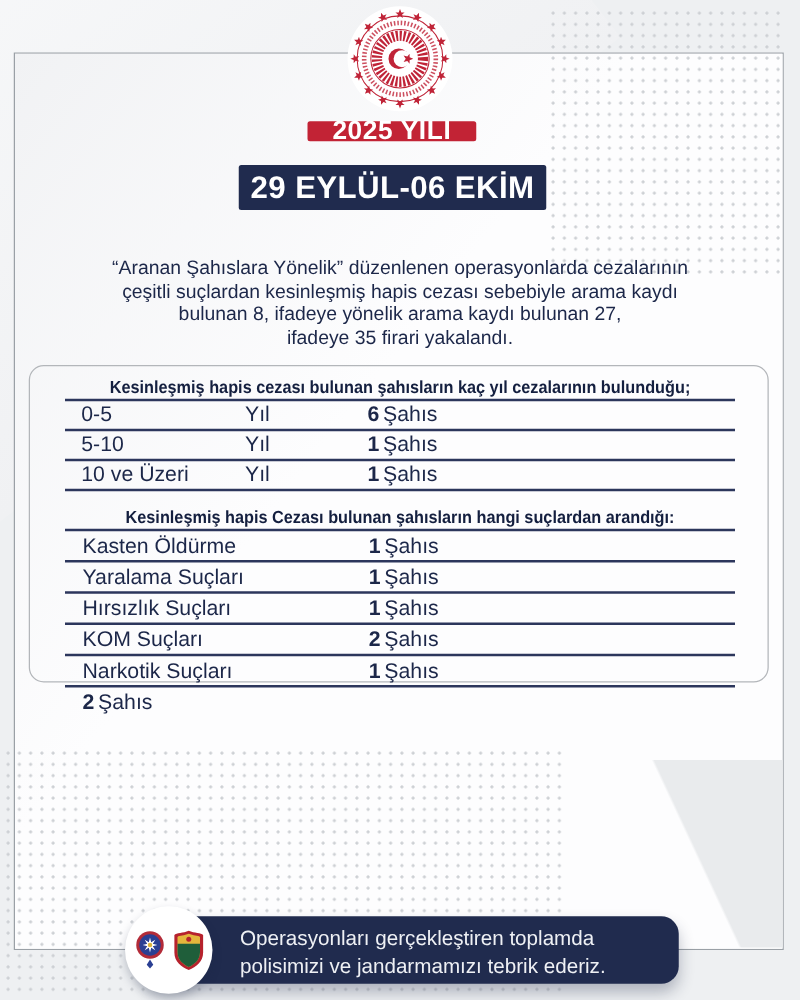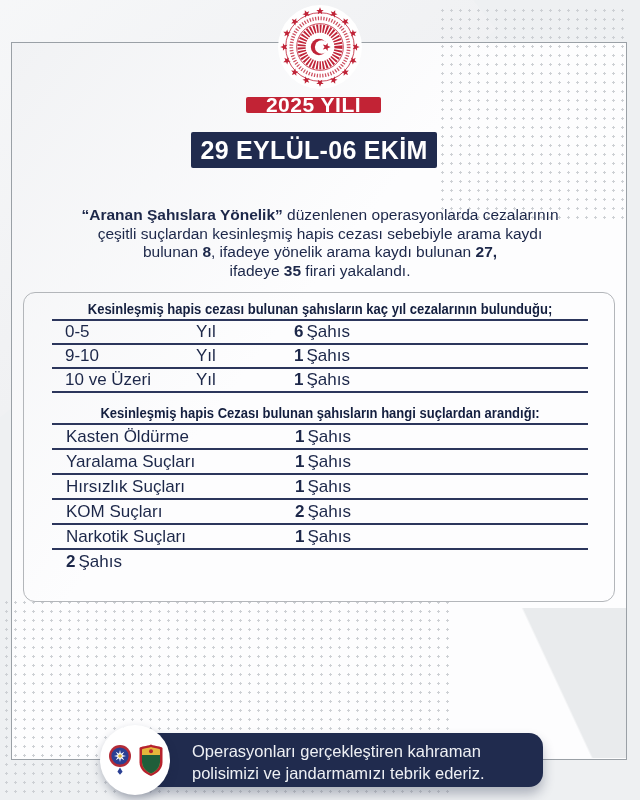--- a/index.html
+++ b/index.html
@@ -24,22 +24,22 @@
     background:linear-gradient(245deg,#e9ebed 45%,rgba(233,235,237,0) 46%);}
   .seal{position:absolute;left:277px;top:4px;width:86px;height:86px;z-index:3;}
   .badge{position:absolute;color:#fff;display:flex;align-items:center;justify-content:center;
     font-weight:800;z-index:3;border-radius:2px;}
   .badge-year{left:246px;top:97px;width:135px;height:16px;background:#c22335;
     font-size:21px;letter-spacing:.5px;}
   .badge-date{left:191px;top:132px;width:246px;height:36px;background:#202b4e;
     font-size:25px;letter-spacing:.3px;}
   .intro{position:absolute;left:41px;top:206px;width:558px;z-index:3;
     font-size:15.5px;line-height:18.5px;text-align:center;color:#1c2749;}
-  .intro b{font-weight:700;}
-  .tables{position:absolute;left:23px;top:292px;width:592px;height:310px;box-sizing:border-box;
+  .intro b{font-weight:400;}
+  .tables{position:absolute;left:23px;top:292px;width:592px;height:254px;box-sizing:border-box;
     border:1.5px solid #b3b6ba;border-radius:12px;padding:6px 26px 8px 28px;z-index:3;}
   .tbl-title{font-size:14px;font-weight:800;text-align:center;height:20px;line-height:20px;
     white-space:nowrap;margin:0 -14px;transform:scaleX(.93);transform-origin:center;color:#141f3f;}
   .t2-title{margin-top:10px;}
   .sep{border-top:2px solid #2c365c;height:0;}
   .t1-row{display:grid;grid-template-columns:131px 98px 1fr;padding-left:13px;height:22px;
     align-items:center;font-size:17px;}
   .t2-row{display:grid;grid-template-columns:229px 1fr;padding-left:14px;height:23px;
     align-items:center;font-size:17px;}
   .count b{font-weight:700;margin-right:3px;}
@@ -109,21 +109,21 @@
   <div class="sep"></div>
 
   <div class="t1-row">
     <span>0-5</span>
     <span>Yıl</span>
     <span class="count"><b>6</b><span>Şahıs</span></span>
   </div>
   <div class="sep"></div>
 
   <div class="t1-row">
-    <span>9-10</span>
+    <span>5-10</span>
     <span>Yıl</span>
     <span class="count"><b>1</b><span>Şahıs</span></span>
   </div>
   <div class="sep"></div>
 
   <div class="t1-row">
     <span>10 ve Üzeri</span>
     <span>Yıl</span>
     <span class="count"><b>1</b><span>Şahıs</span></span>
   </div>
@@ -181,15 +181,15 @@
     <path d="M14 24.5 l2.6 4.2 -2.6 3 -2.6 -3 z" fill="#2a3f93"></path>
   </svg>
   <svg width="28" height="34" viewBox="0 0 28 34">
     <path d="M14 1.5 C18.5 3.5 24 3 25.5 5 L25.5 19 C25.5 26.5 20 30.5 14 33 C8 30.5 2.5 26.5 2.5 19 L2.5 5 C4 3 9.5 3.5 14 1.5 Z" fill="#b6222d"></path>
     <path d="M14 4 C17.5 5.5 21.5 5.2 23 6.5 L23 18.5 C23 24.8 18.8 28.3 14 30.5 C9.2 28.3 5 24.8 5 18.5 L5 6.5 C6.5 5.2 10.5 5.5 14 4 Z" fill="#e4b63c"></path>
     <path d="M5 12 L23 12 L23 18.5 C23 24.8 18.8 28.3 14 30.5 C9.2 28.3 5 24.8 5 18.5 Z" fill="#1f5e3a"></path>
     <circle cx="14" cy="8.3" r="2" fill="#b6222d"></circle>
   </svg>
 </div>
 <div class="footer-text">
-  <div>Operasyonları gerçekleştiren kahraman</div>
+  <div>Operasyonları gerçekleştiren toplamda</div>
   <div>polisimizi ve jandarmamızı tebrik ederiz.</div>
 </div>
 
 </body></html>

